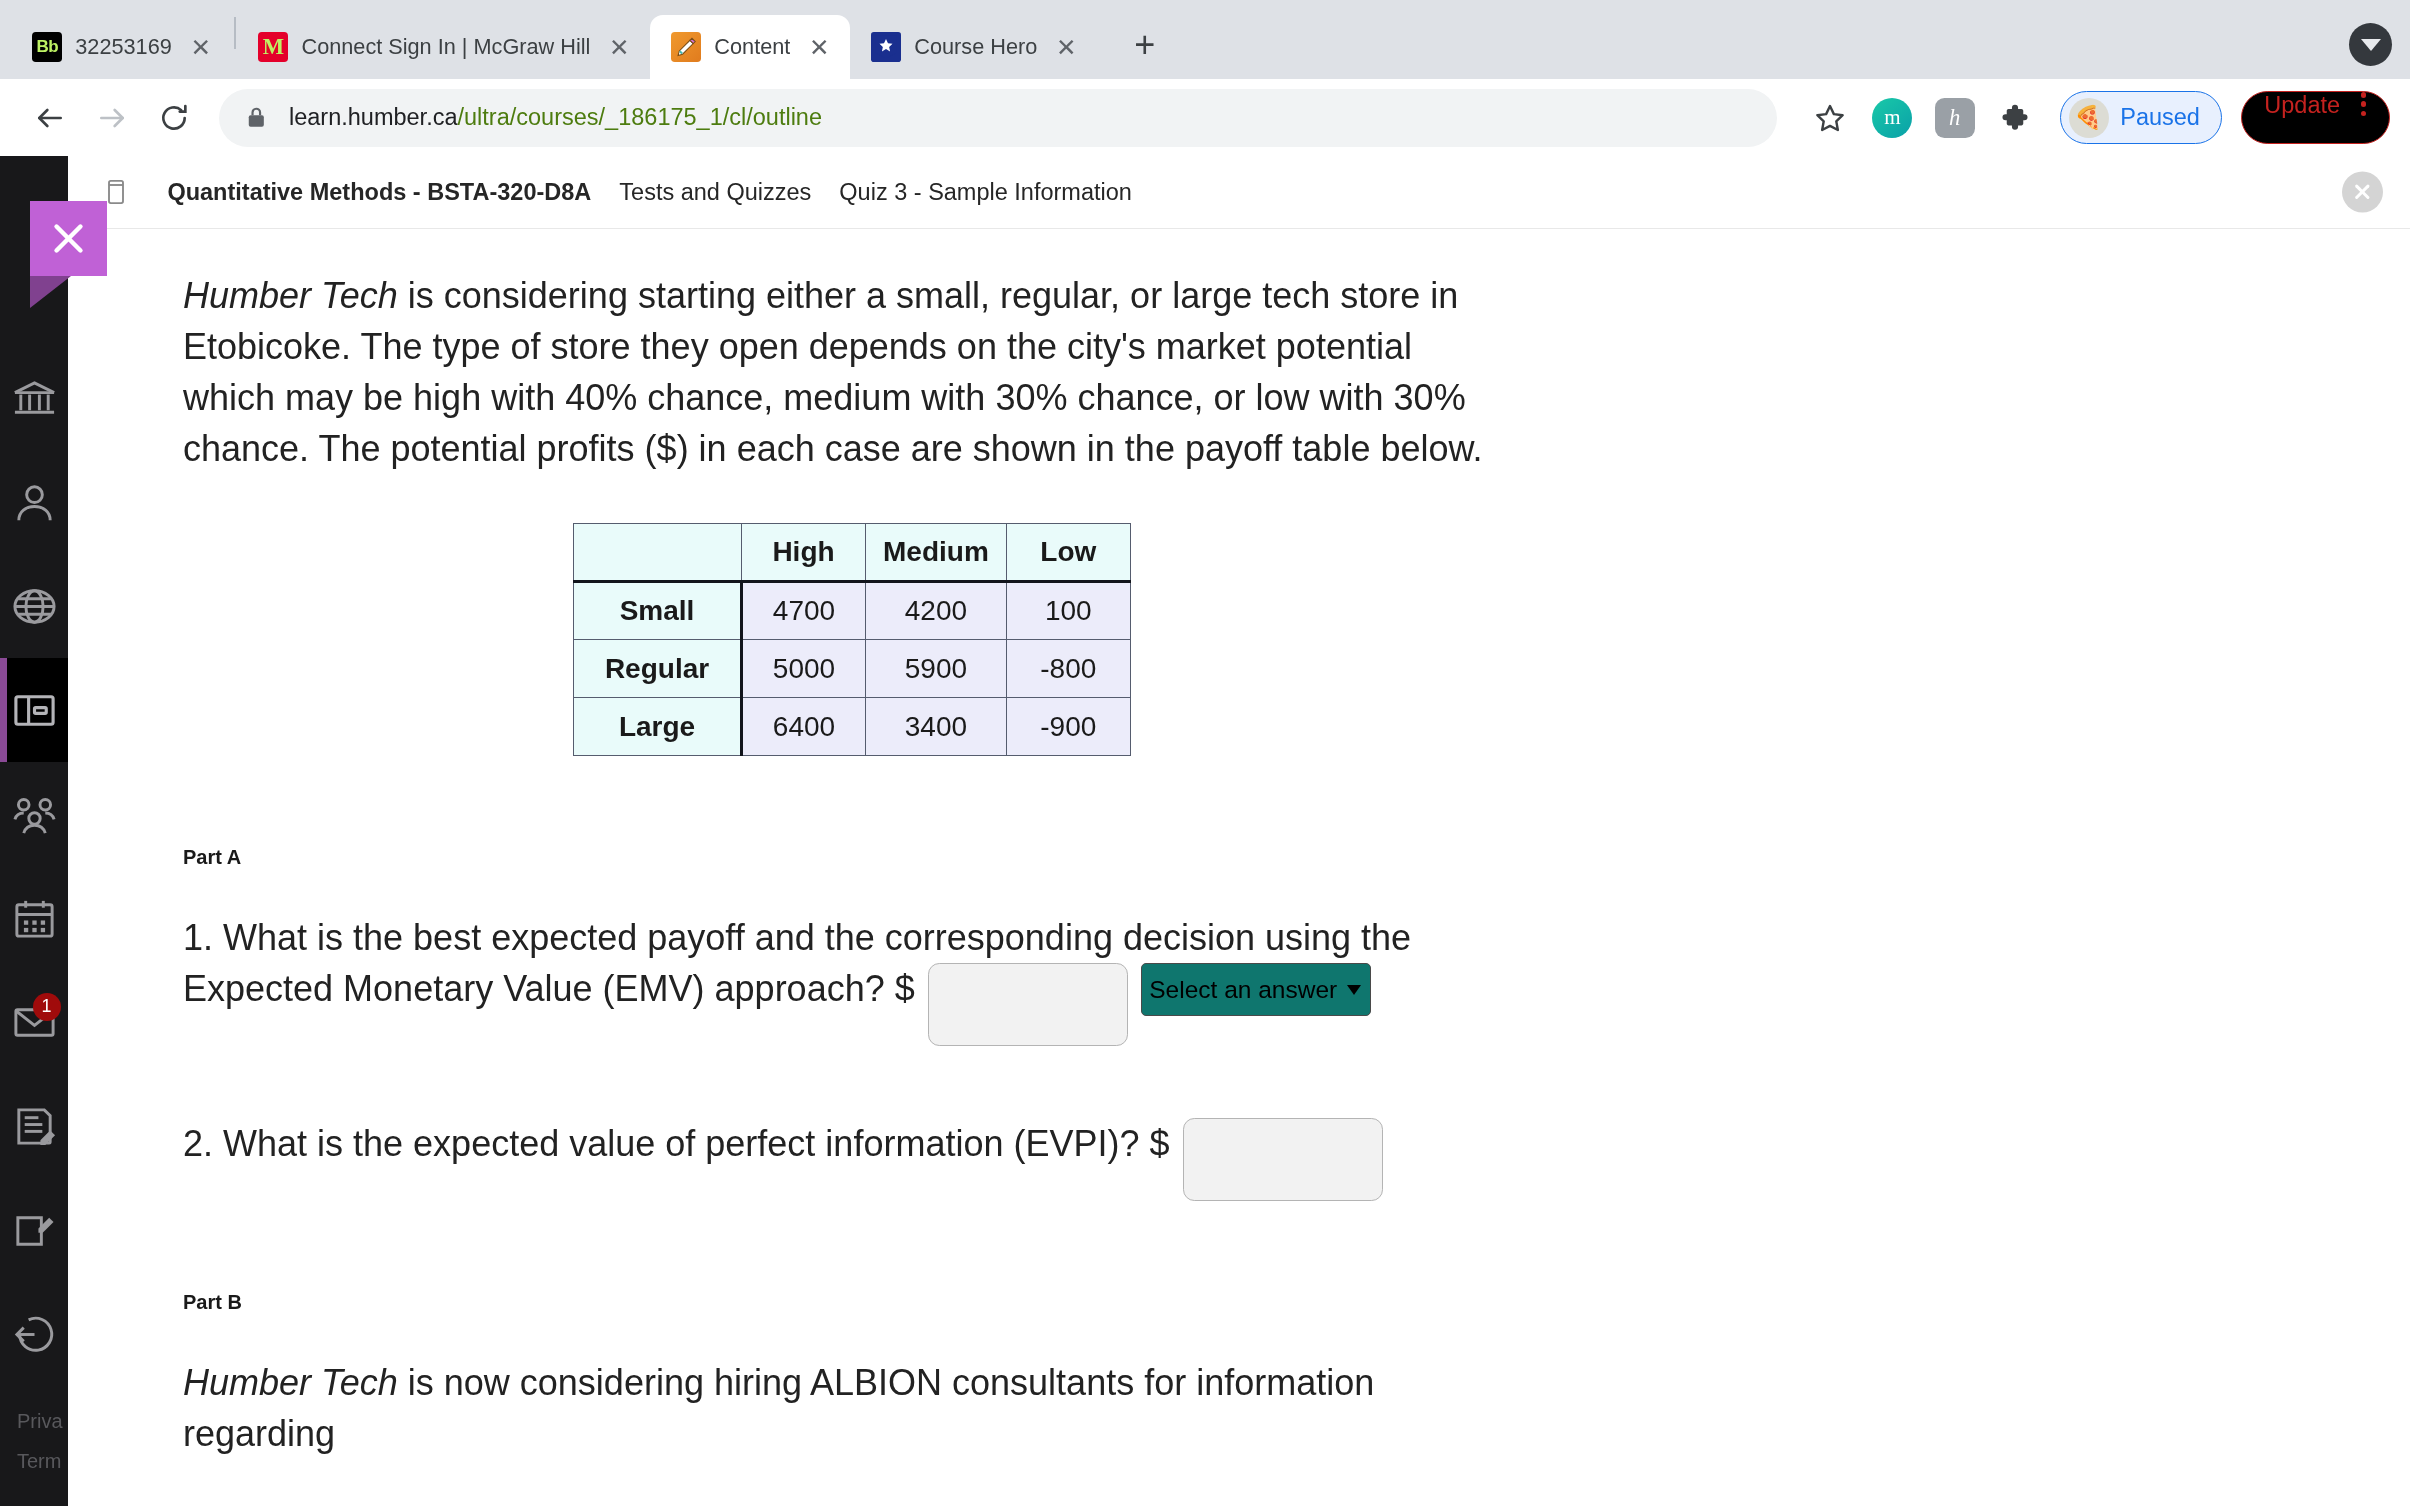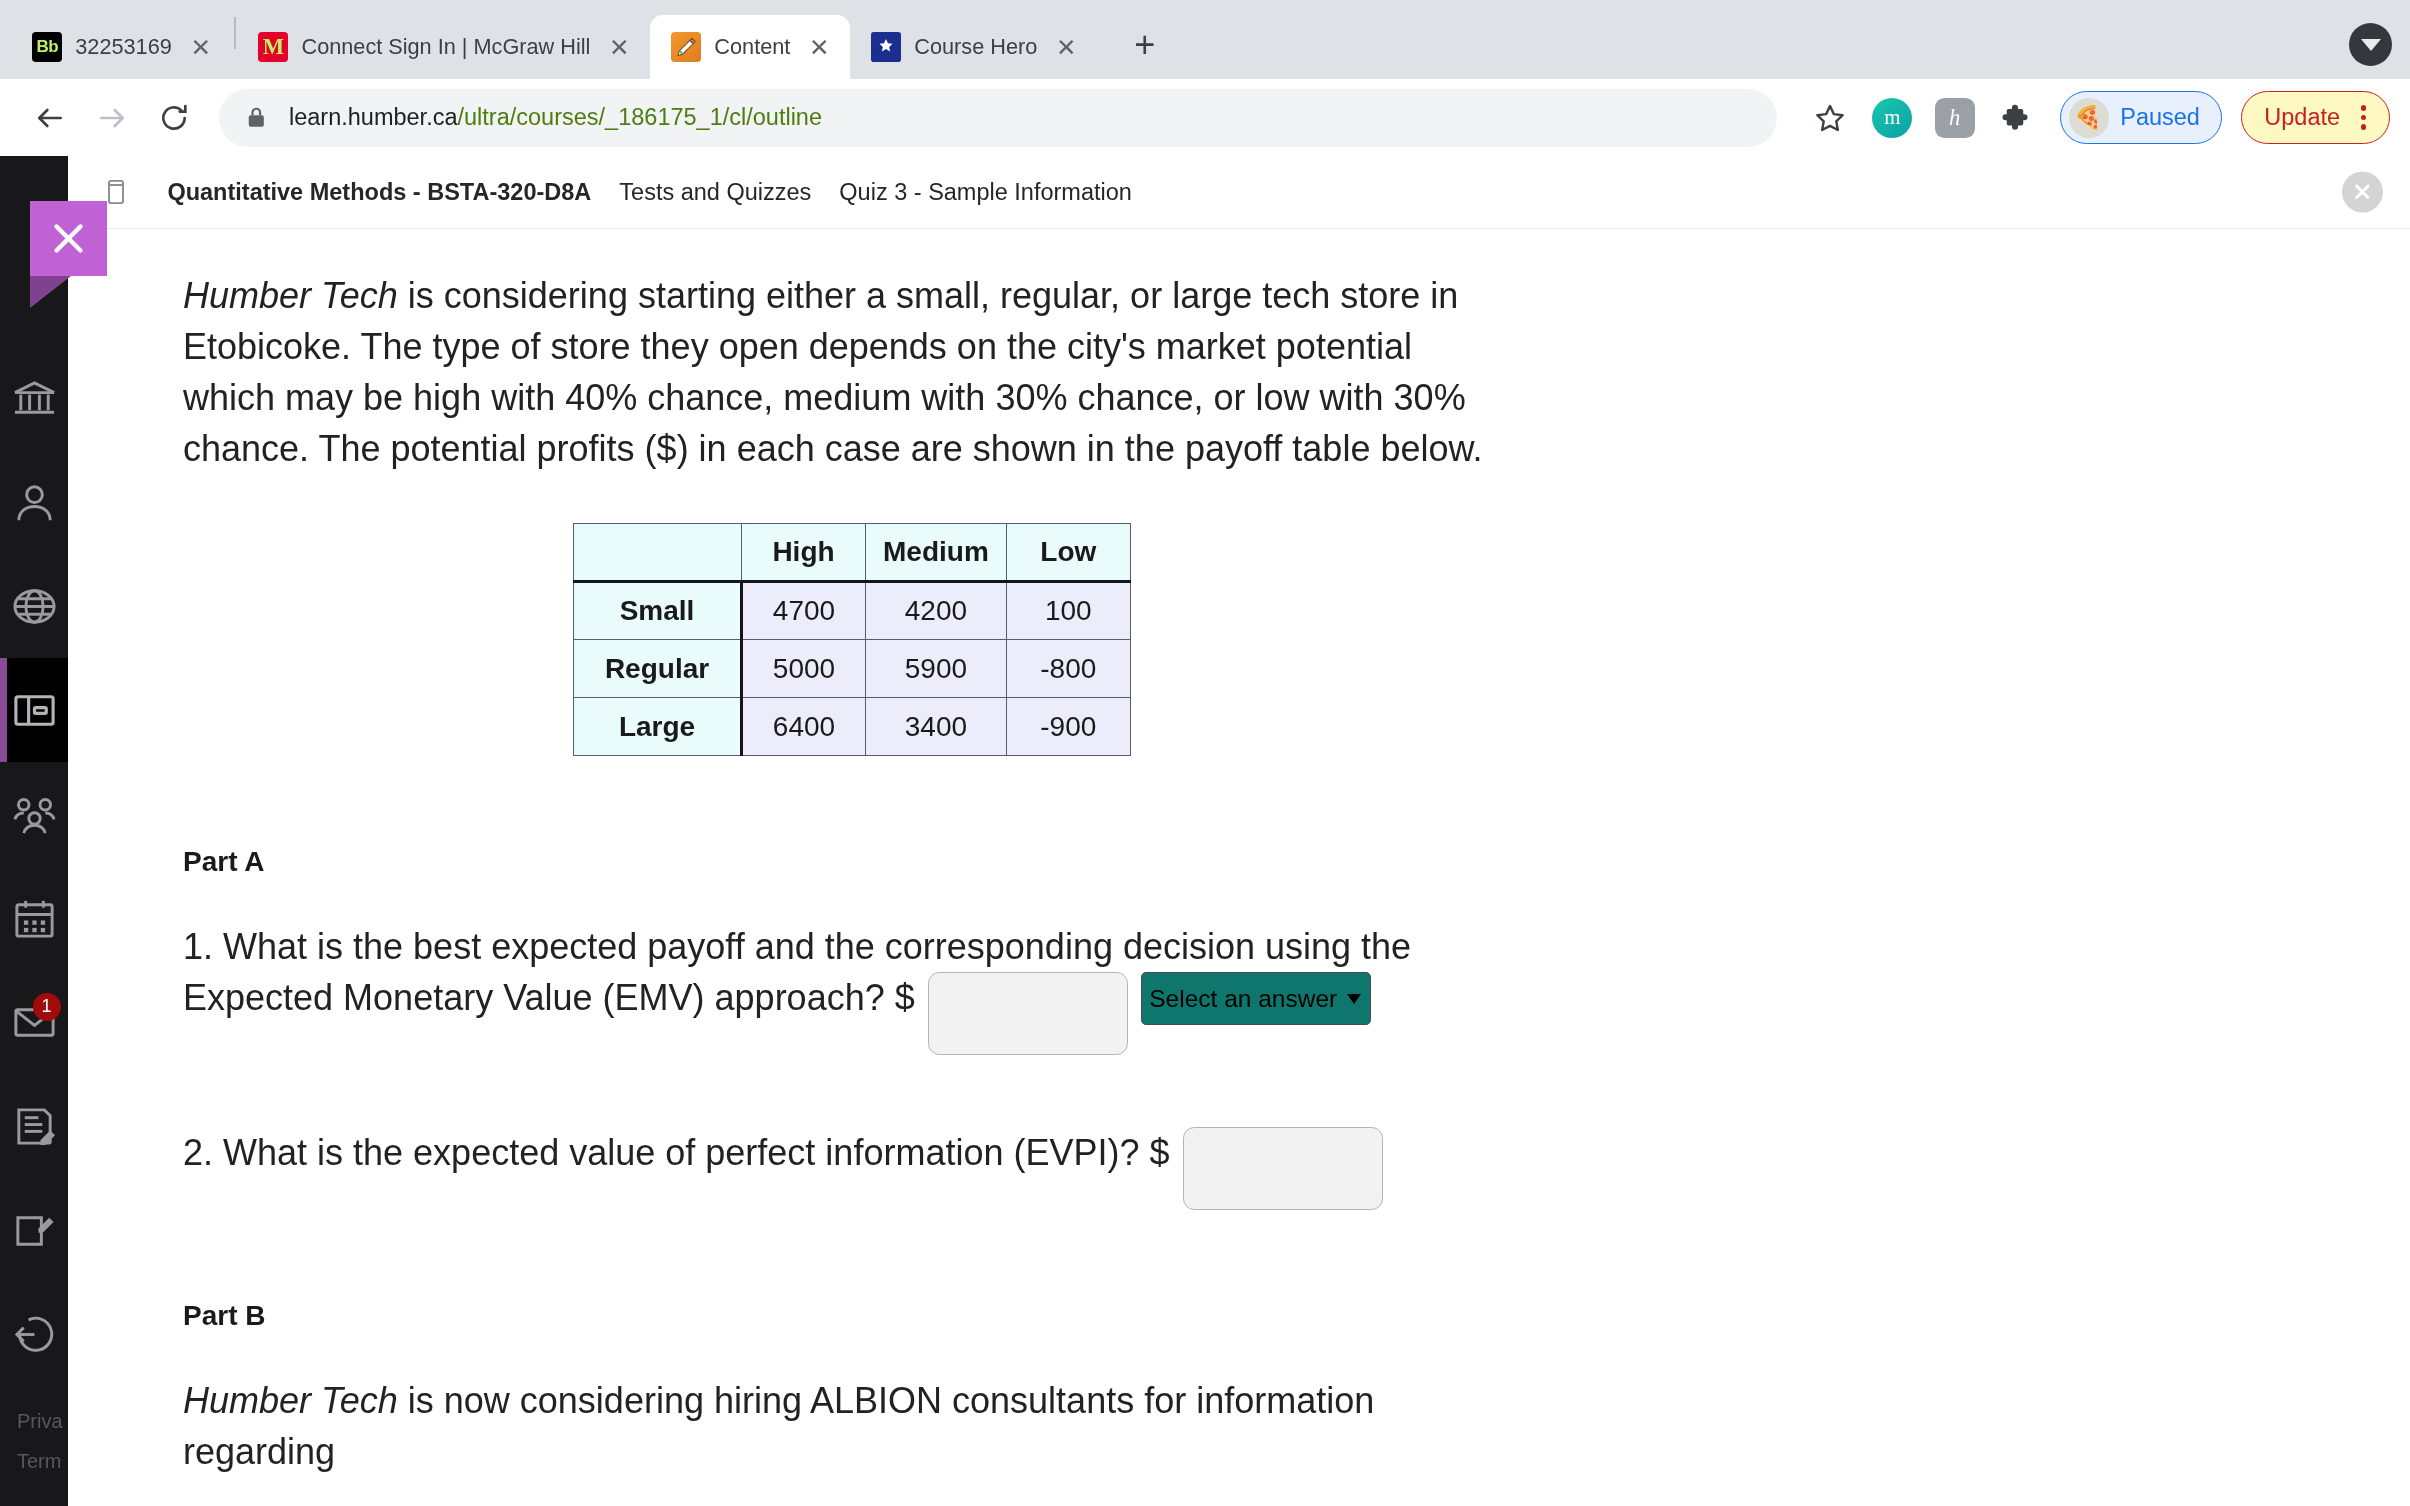--- a/index.html
+++ b/index.html
@@ -154,24 +154,24 @@
     background: #e8f0fe; margin-left: 13px;
   }
   .paused-chip .pz {
     width: 40px; height: 40px; border-radius: 50%;
     background: #dcdcd4;
     display: flex; align-items: center; justify-content: center;
     font-size: 22.6px;
   }
   .paused-chip .lbl { font-size: 23.5px; color: #1a73e8; }
   .update-chip {
-    display: flex; align-items: center; gap: 7.5px;
+    display: flex; gap: 7.5px;
     height: 53px; padding: 0 9.4px 0 22.6px;
     border: 1.9px solid #c5221f; border-radius: 28px;
-    background: #fef9c3; margin-left: 15px;
+    background: #000000; margin-left: 15px;
   }
   .update-chip .lbl { font-size: 23.5px; color: #c5221f; }
   .kebab {
     display: flex; flex-direction: column; gap: 3.8px;
     width: 32px; align-items: center;
   }
   .kebab i { width: 5.6px; height: 5.6px; border-radius: 50%; background: #c5221f; display: block; }
 
   
   .viewport { flex: 1; display: flex; position: relative; background: #ffffff; overflow: hidden; }
@@ -273,21 +273,21 @@
     padding: 41px 0 0 115px;
   }
   .doc p {
     font-size: 36px;
     line-height: 51px;
     color: #222;
     max-width: 1309px;
   }
   .doc p em { font-style: italic; }
   .doc h3 {
-    font-size: 28px;
+    font-size: 20px;
     font-weight: bold;
     color: #1a1a1a;
   }
 
   
   .table-wrap { margin: 49px 0 0 0; padding-left: 390px; }
   table.payoff {
     border-collapse: collapse;
     font-size: 28px;
     color: #1a1a1a;

